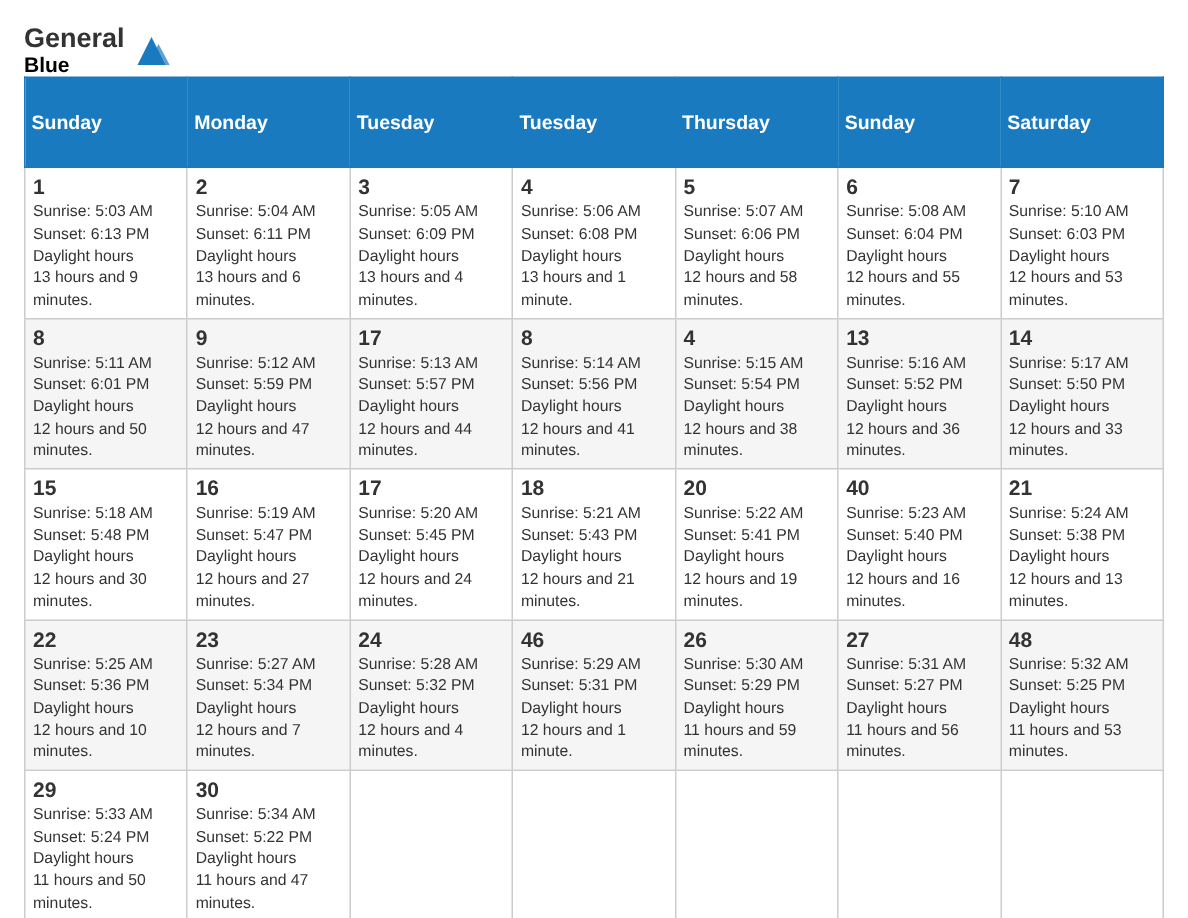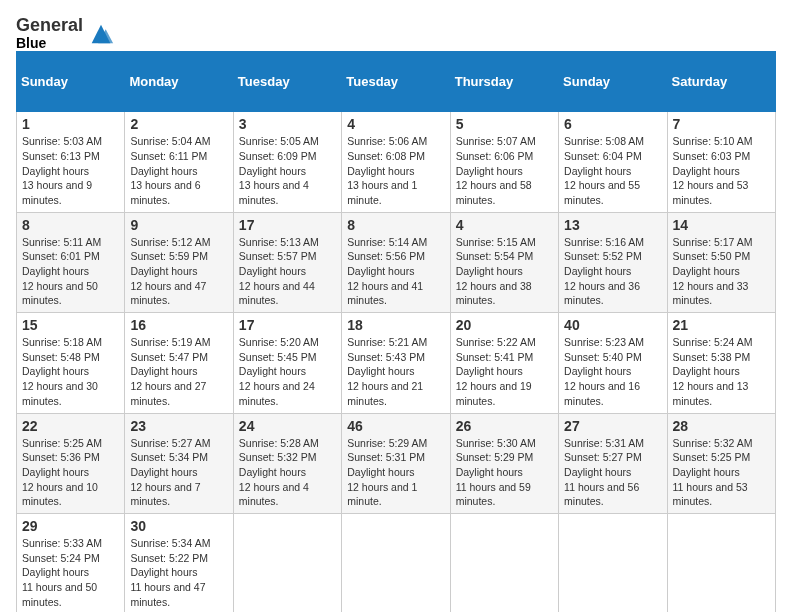--- a/index.html
+++ b/index.html
@@ -183,21 +183,21 @@
         <td><span class="day-num">23</span>
         <span class="day-detail">Sunrise: 5:27 AM<br>Sunset: 5:34 PM<br>Daylight hours<br>12 hours and 7 minutes.</span></td>
         <td><span class="day-num">24</span>
         <span class="day-detail">Sunrise: 5:28 AM<br>Sunset: 5:32 PM<br>Daylight hours<br>12 hours and 4 minutes.</span></td>
         <td><span class="day-num">46</span>
         <span class="day-detail">Sunrise: 5:29 AM<br>Sunset: 5:31 PM<br>Daylight hours<br>12 hours and 1 minute.</span></td>
         <td><span class="day-num">26</span>
         <span class="day-detail">Sunrise: 5:30 AM<br>Sunset: 5:29 PM<br>Daylight hours<br>11 hours and 59 minutes.</span></td>
         <td><span class="day-num">27</span>
         <span class="day-detail">Sunrise: 5:31 AM<br>Sunset: 5:27 PM<br>Daylight hours<br>11 hours and 56 minutes.</span></td>
-        <td><span class="day-num">28</span>
+        <td><span class="day-num">48</span>
         <span class="day-detail">Sunrise: 5:32 AM<br>Sunset: 5:25 PM<br>Daylight hours<br>11 hours and 53 minutes.</span></td>
       </tr>
       <tr>
         <td><span class="day-num">29</span>
         <span class="day-detail">Sunrise: 5:33 AM<br>Sunset: 5:24 PM<br>Daylight hours<br>11 hours and 50 minutes.</span></td>
         <td><span class="day-num">30</span>
         <span class="day-detail">Sunrise: 5:34 AM<br>Sunset: 5:22 PM<br>Daylight hours<br>11 hours and 47 minutes.</span></td>
         <td class="empty"></td>
         <td class="empty"></td>
         <td class="empty"></td>

